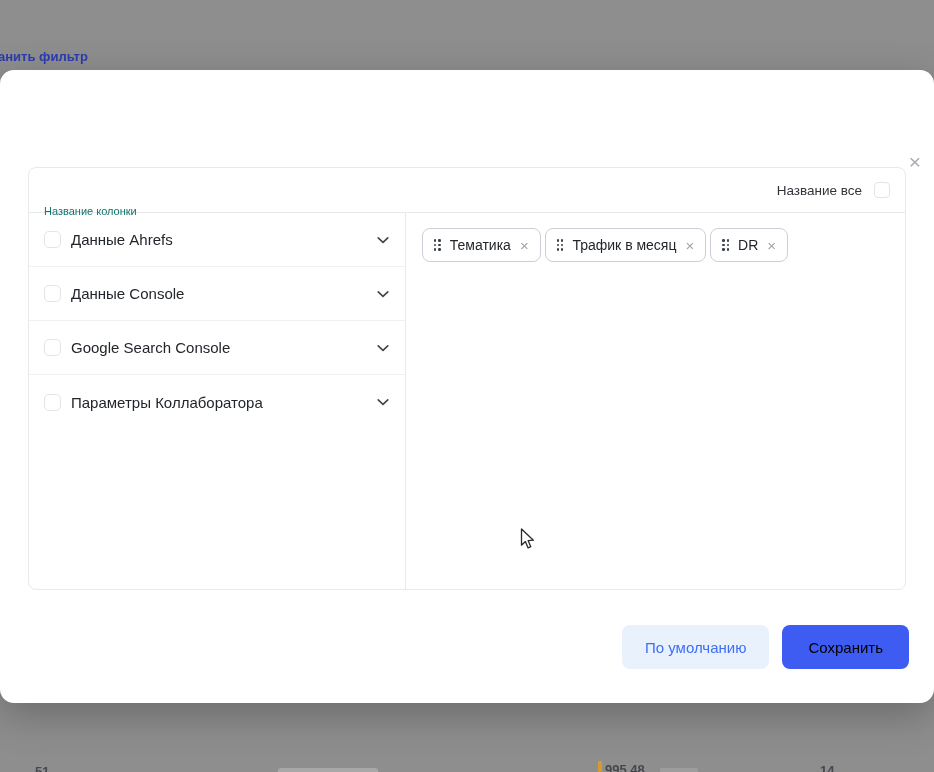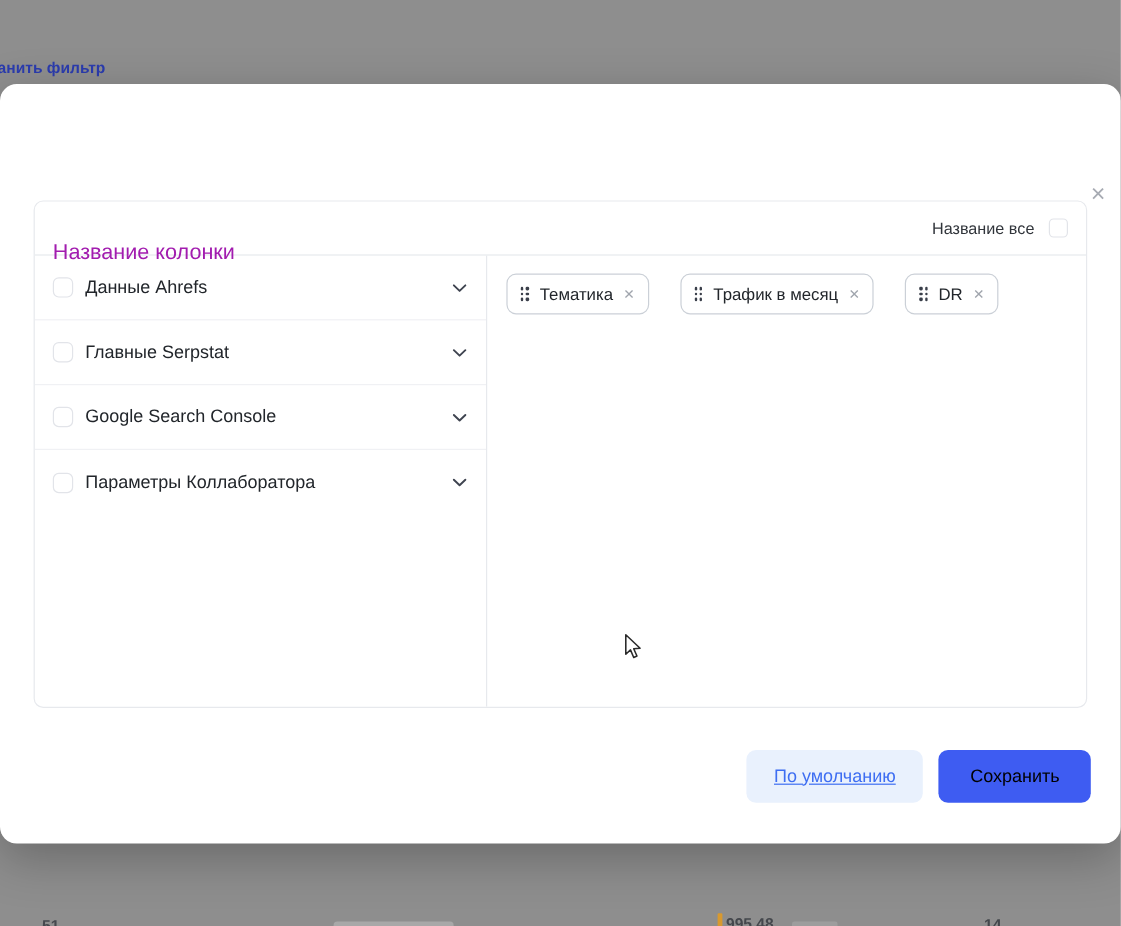--- a/index.html
+++ b/index.html
@@ -42,21 +42,21 @@
   
   .panel {
     position:absolute; left:28px; top:97px; width:878px; height:423px;
     border:1px solid #e7e9ed; border-radius:8px; background:#fff;
     display:flex; flex-direction:column; overflow:hidden;
   }
   .panel-header {
     height:45px; flex:0 0 45px; border-bottom:1px solid #e7e9ed;
     display:flex; align-items:center; padding:0 15px;
   }
-  .panel-header .col-title { font-size:18px; color:#a21caf;margin-top:41px; }
+  .panel-header .col-title { font-size:11px; color:#0f766e;margin-top:41px; }
   .panel-header .spacer { flex:1; }
   .panel-header .show-all-label { font-size:13.5px; color:#31353b; }
   .checkbox {
     width:17px; height:17px; border:1px solid #e2e4e9; border-radius:5px;
     background:#fff; flex:0 0 auto;
   }
   .panel-header .checkbox { margin-left:12px; width:16px; height:16px; border-radius:4px; }
 
   .panel-body { flex:1; display:flex; min-height:0; }
   .groups-col { width:377px; flex:0 0 377px; border-right:1px solid #e7e9ed; }
@@ -64,40 +64,40 @@
     height:54px; display:flex; align-items:center;
     padding:0 14px 0 15px; border-bottom:1px solid #f0f1f4; cursor:pointer;
   }
   .group-row:last-child { border-bottom:none; }
   .group-row .label { margin-left:10px; font-size:15px; color:#22262b; }
   .group-row .flex { flex:1; }
   .green-dot { width:8px; height:8px; border-radius:50%; background:#4cb373; margin-right:15px; }
   .chevron { width:16px; height:16px; flex:0 0 auto; }
 
   .chips-col { flex:1; padding:15px 16px; }
-  .chips-row { display:flex; gap:26px; flex-wrap:wrap; }
+  .chips-row { display:flex; gap:4px; flex-wrap:wrap; }
   .chip {
     display:inline-flex; align-items:center; height:34px;
     border:1px solid #cbd0d7; border-radius:8px; background:#fff;
     padding:0 11px; gap:9px; cursor:grab;
   }
   .chip .drag { display:flex; flex-direction:column; gap:2px; }
   .chip .drag span { display:flex; gap:2px; }
   .chip .drag i { width:2.4px; height:2.4px; background:#3a3f4a; border-radius:50%; display:block; }
   .chip .label { font-size:14px; color:#22262b; }
   .chip .remove { color:#a0a5ad; font-size:15px; line-height:1; cursor:pointer; }
 
   
   .footer {
     position:absolute; right:25px; top:555px;
     display:flex; gap:13px;
   }
   .btn { height:44px; border:none; border-radius:8px; font-size:15px;
          font-family:"Liberation Sans", sans-serif; cursor:pointer; }
-  .btn-default { background:#e9f1fd; color:#3e6ef2; padding:0 23px;text-decoration:underline; }
+  .btn-default { background:#e9f1fd; color:#3e6ef2; padding:0 23px; }
   .btn-save    { background:#3e5cf2; color:#000000; padding:0 26px; }
 
   .cursor { position:absolute; left:520px; top:528px; width:16px; height:22px; pointer-events:none; }
 </style>
 </head>
 <body>
 
 <div class="bg-link">анить фильтр</div>
 <div class="bg-bottom-left">51</div>
 <div class="bg-bottom-box"></div>
@@ -125,21 +125,21 @@
     <span class="label">Данные Ahrefs</span>
     <span class="flex"></span>
 
     <svg class="chevron" viewBox="0 0 16 16">
       <path d="M3.2 5.8 L8 10.4 L12.8 5.8" fill="none" stroke="#3f4450" stroke-width="1.6" stroke-linecap="round" stroke-linejoin="round"></path>
     </svg>
   </div>
 
   <div class="group-row">
     <span class="checkbox"></span>
-    <span class="label">Главные Serpstat</span>
+    <span class="label">Данные Console</span>
     <span class="flex"></span>
 
     <svg class="chevron" viewBox="0 0 16 16">
       <path d="M3.2 5.8 L8 10.4 L12.8 5.8" fill="none" stroke="#3f4450" stroke-width="1.6" stroke-linecap="round" stroke-linejoin="round"></path>
     </svg>
   </div>
 
 
   <div class="group-row">
     <span class="checkbox"></span>

